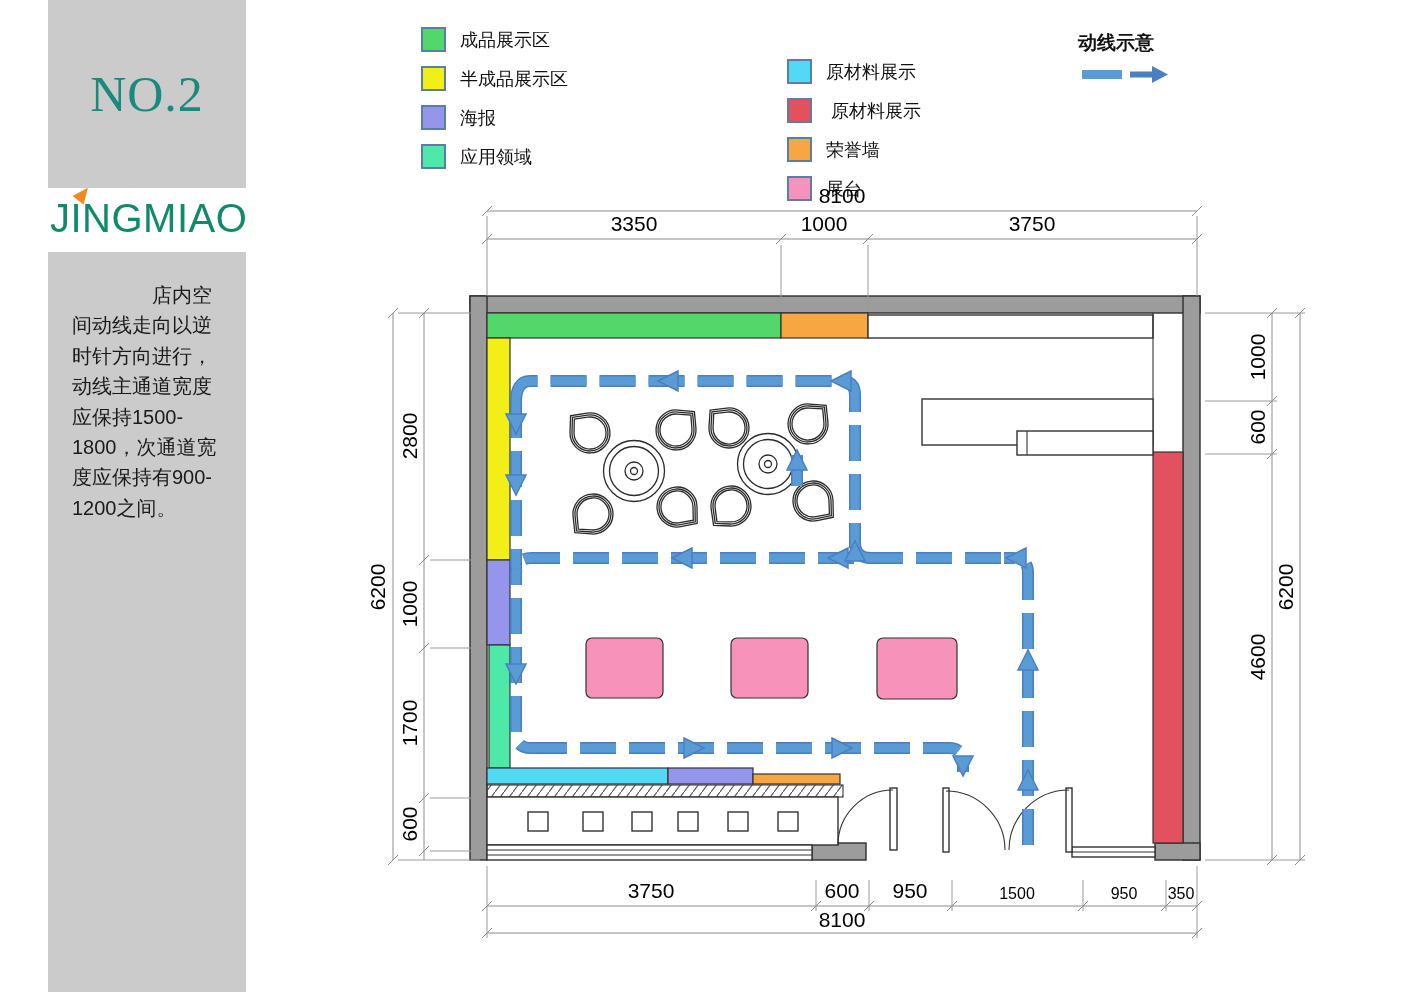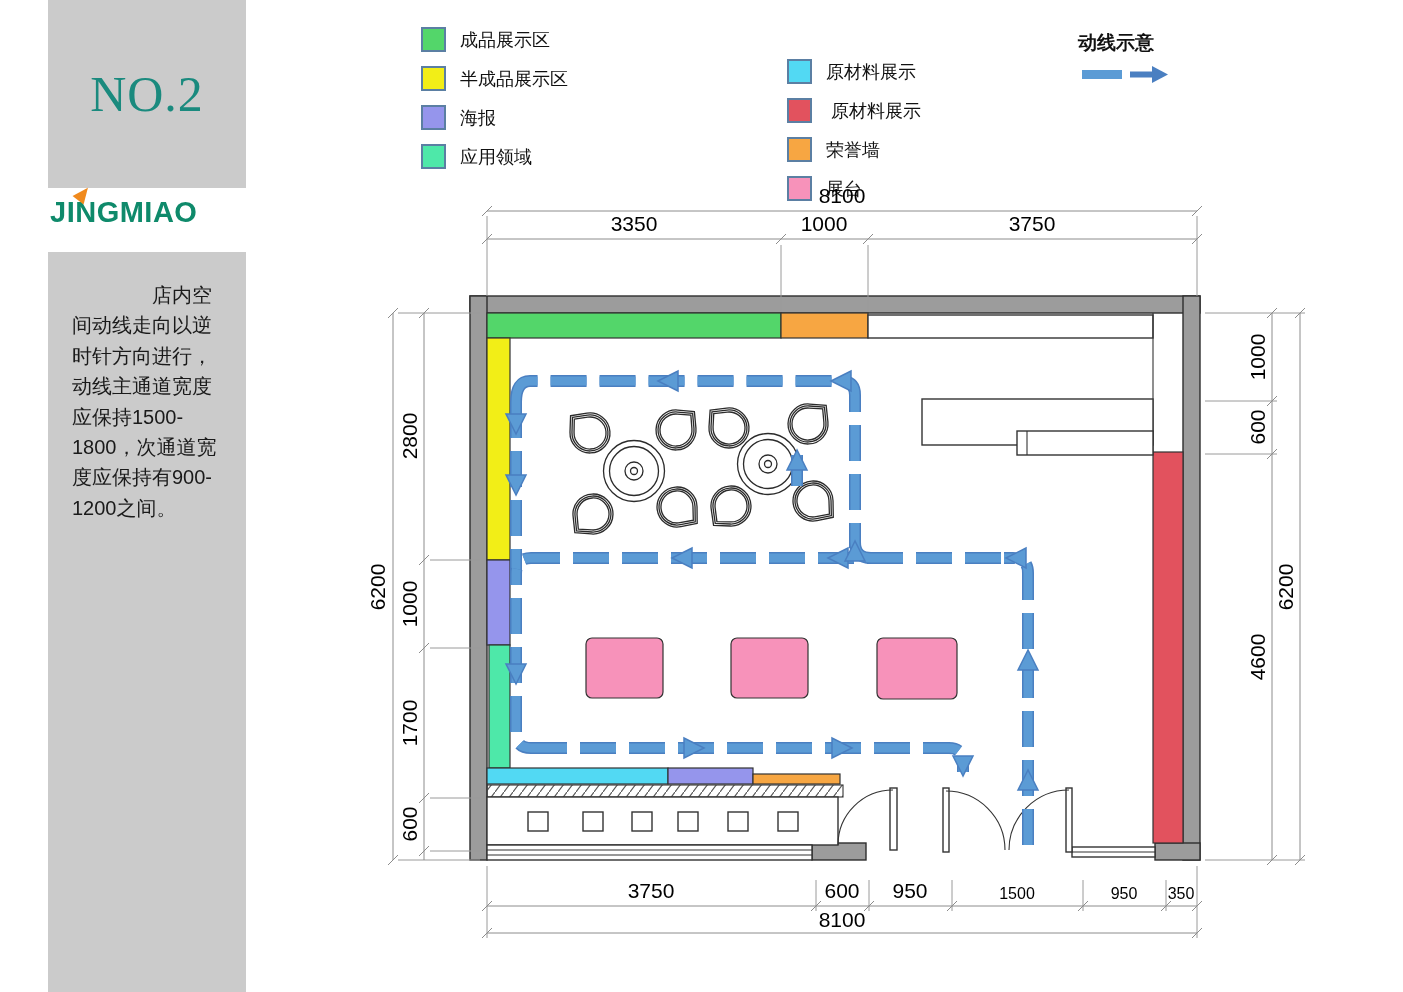--- a/index.html
+++ b/index.html
@@ -3,21 +3,21 @@
 <meta charset="utf-8">
 <style>
   html,body{margin:0;padding:0;background:#fff;}
   .page{position:relative;width:1403px;height:992px;background:#fff;overflow:hidden;
         font-family:"Liberation Sans","DejaVu Sans",sans-serif;}
   
   .side-box{position:absolute;left:48px;width:198px;background:#cbcbcb;}
   .box-number{top:0;height:188px;display:flex;align-items:center;justify-content:center;font-family:Liberation Serif, serif;}
   .number-text{color:#1a8a7e;font-size:50px;font-weight:400;letter-spacing:1px;}
   .logo{position:absolute;left:48px;top:188px;width:198px;height:50px;}
-  .logo-text{color:#0f8a6b;font-size:29px;font-weight:bold;letter-spacing:.5px;
+  .logo-text{color:#0f8a6b;font-size:40px;font-weight:normal;letter-spacing:.5px;
              position:absolute;left:2px;top:8px;white-space:nowrap;}
   .logo-accent{position:absolute;left:28px;top:-2px;width:0;height:0;
                border-left:7px solid transparent;border-right:7px solid transparent;
                border-bottom:16px solid #f08a1d;transform:rotate(38deg);}
   .box-desc{top:252px;height:956px;}
   .desc-text{padding:28px 22px 0 24px;font-size:20px;line-height:1.52;color:#1a1a1a;
              text-indent:80px;}
   
   .legend-col{position:absolute;top:26px;}
   .legend-col1{left:421px;} .legend-col2{left:787px;margin-top:32px;}

